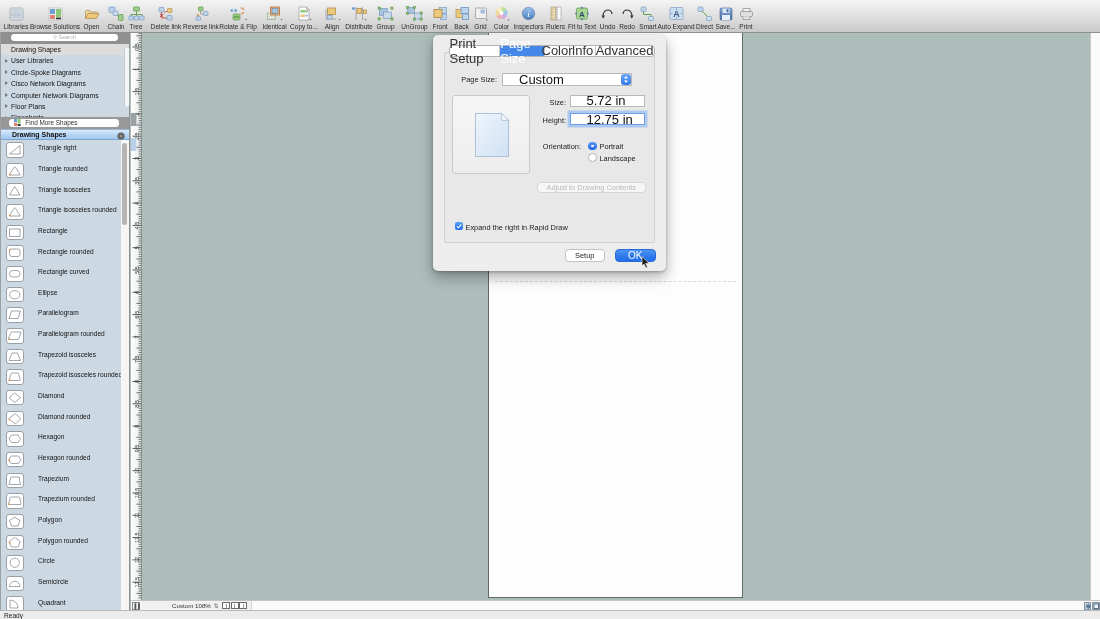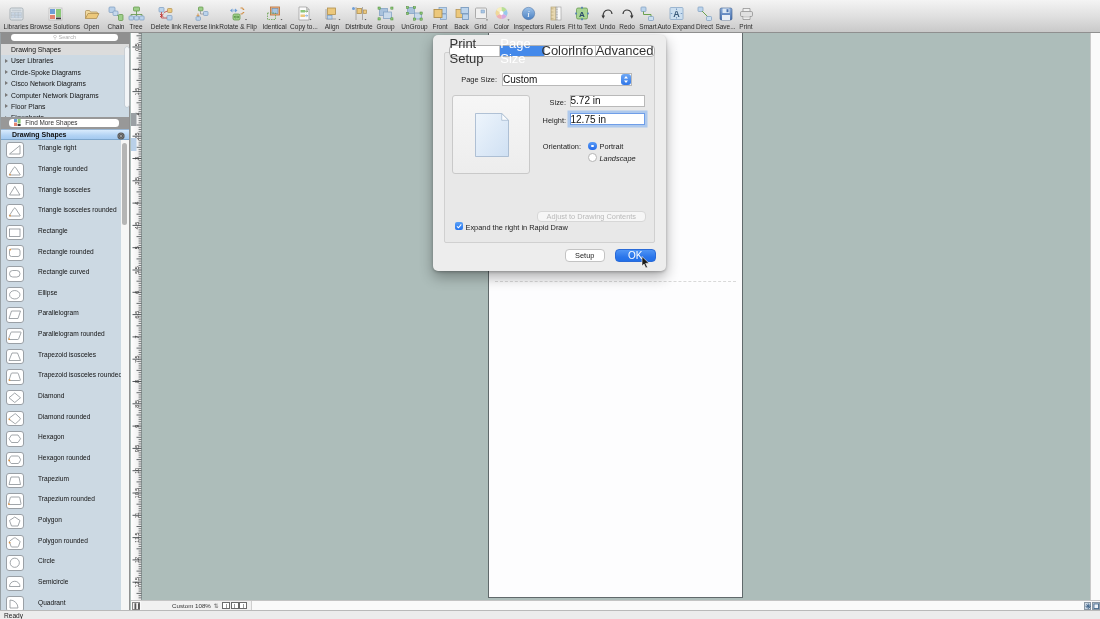--- a/index.html
+++ b/index.html
@@ -55,22 +55,22 @@
   #dialog { position:absolute; left:433px; top:35px; width:233px; height:236px; background:#ededed; border-radius:5px;
     box-shadow:0 6px 14px rgba(0,0,0,.32), 0 1px 3px rgba(0,0,0,.25); }
   #tabbox { position:absolute; left:11px; top:16.5px; width:211px; height:191.5px; background:#e8e8e8;
     border:1px solid #d0d0d0; border-radius:2px; }
   #segctl { position:absolute; left:15.5px; top:9.5px; width:206px; height:12.5px; background:#fff;
     border:1px solid #b2b2b2; border-radius:4px; display:flex; font-size:13px; color:#333; }
   .seg { border-right:1px solid #c6c6c6; display:flex; align-items:center; justify-content:center; height:100%; }
   .seg:last-child { border-right:none; }
   .seg.sel { background:#4489ea; color:#fff; }
   .dlabel { position:absolute; font-size:7.4px; color:#222; text-align:right; white-space:nowrap; }
-  .dinput { position:absolute; background:#fff; border:1px solid #b9b9b9; font-size:10px; color:#111;
-    padding-left:0; display:flex; align-items:center; }
+  .dinput { position:absolute; background:#fff; border:1px solid #b9b9b9; font-size:13px; color:#111;
+    padding-left:16px; display:flex; align-items:center; }
   #okbtn { position:absolute; left:181.5px; top:214px; width:41.5px; height:12.5px; border-radius:4px;
     background:linear-gradient(#4f95f5,#2a75ea 65%,#2270e8); border:0.5px solid #2a6bd8;
     color:#fff; font-size:10px; display:flex; align-items:center; justify-content:center; }
   #cancelbtn { position:absolute; left:132px; top:214px; width:39.5px; height:12.5px; border-radius:4px;
     background:#fff; border:1px solid #c3c3c3; color:#222; font-size:7.4px;
     display:flex; align-items:center; justify-content:center; }
 </style>
 </head>
 <body>
 
@@ -1053,25 +1053,25 @@
        border:1px solid #6f9ee8; box-shadow:0 0 0 2.5px rgba(125,175,240,.55);">12.75 in</div>
 
   <div class="dlabel" style="right:85px; top:107px;">Orientation:</div>
   <div style="position:absolute; left:155px; top:106.5px; width:8.8px; height:8.8px; border-radius:50%;
        background:linear-gradient(#5a9cf6,#2268e8);">
       <div style="position:absolute;left:3.1px;top:3.1px;width:2.6px;height:2.6px;border-radius:50%;background:#fff"></div>
     </div>
   <div class="dlabel" style="left:166.5px; top:107px; text-align:left;">Portrait</div>
   <div style="position:absolute; left:155px; top:118px; width:8.8px; height:8.8px; border-radius:50%;
        background:#fff; border:1px solid #b4b4b4;"></div>
-  <div class="dlabel" style="left:166.5px; top:118.5px; text-align:right;font-style:italic;">Landscape</div>
+  <div class="dlabel" style="left:166.5px; top:118.5px; text-align:right;">Landscape</div>
 
   <div style="position:absolute; left:104px; top:146.5px; width:108.5px; height:11.5px; background:#f6f6f6;
        border:1px solid #d7d7d7; border-radius:4px; color:#b9b9b9; font-size:7.4px;
-       display:flex; align-items:center; justify-content:center;margin-top:29px;">Adjust to Drawing Contents</div>
+       display:flex; align-items:center; justify-content:center;">Adjust to Drawing Contents</div>
 
   <div style="position:absolute; left:21.5px; top:187px; width:8.2px; height:8.2px; border-radius:2px;
        background:linear-gradient(#5ba1f7,#2272ee);">
     <svg style="display:block" width="8.2" height="8.2" viewBox="0 0 8.2 8.2">
         <path d="M2 4.3 L3.5 5.8 L6.3 2.4" stroke="#fff" stroke-width="1.1" fill="none"></path>
       </svg>
     </div>
   <div class="dlabel" style="left:32.5px; top:187.5px; text-align:left;">Expand the right in Rapid Draw</div>
 
   <div id="cancelbtn">Setup</div>

